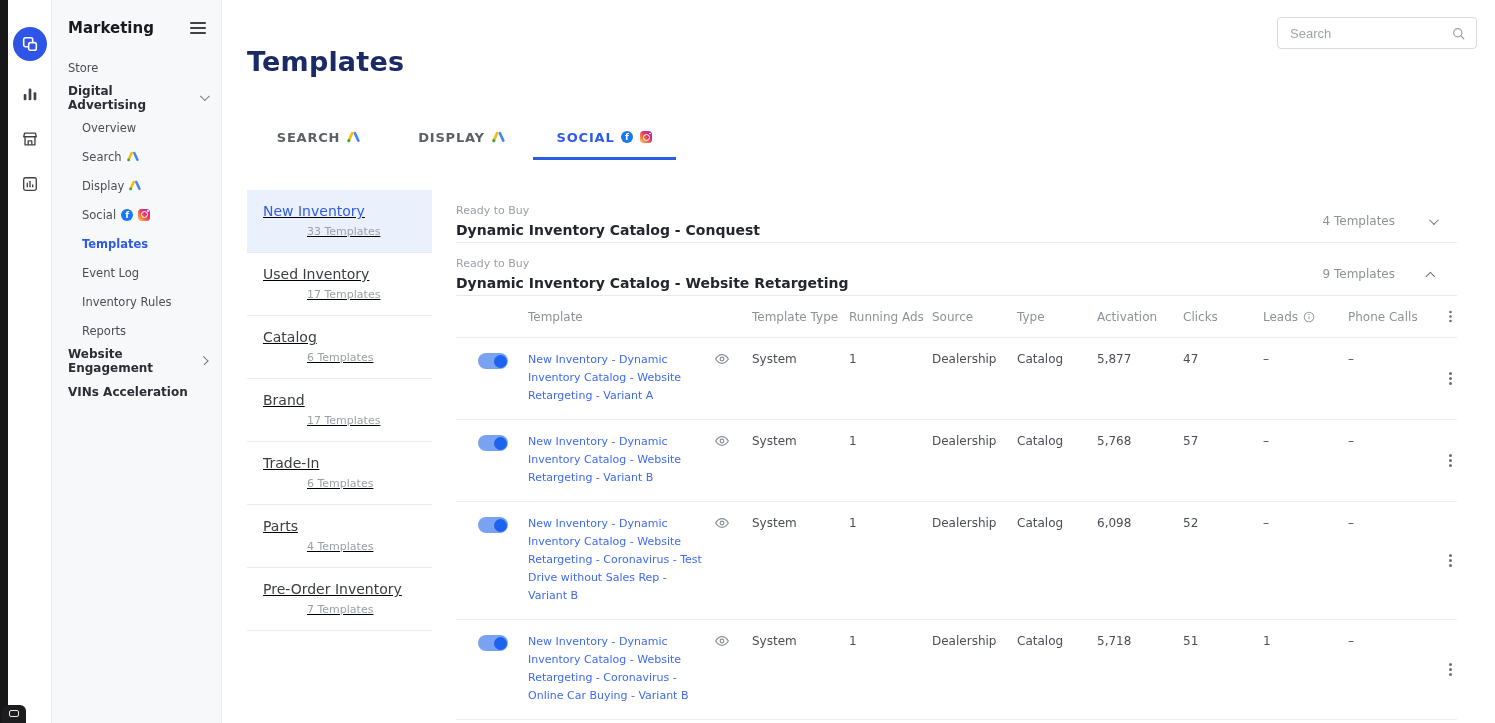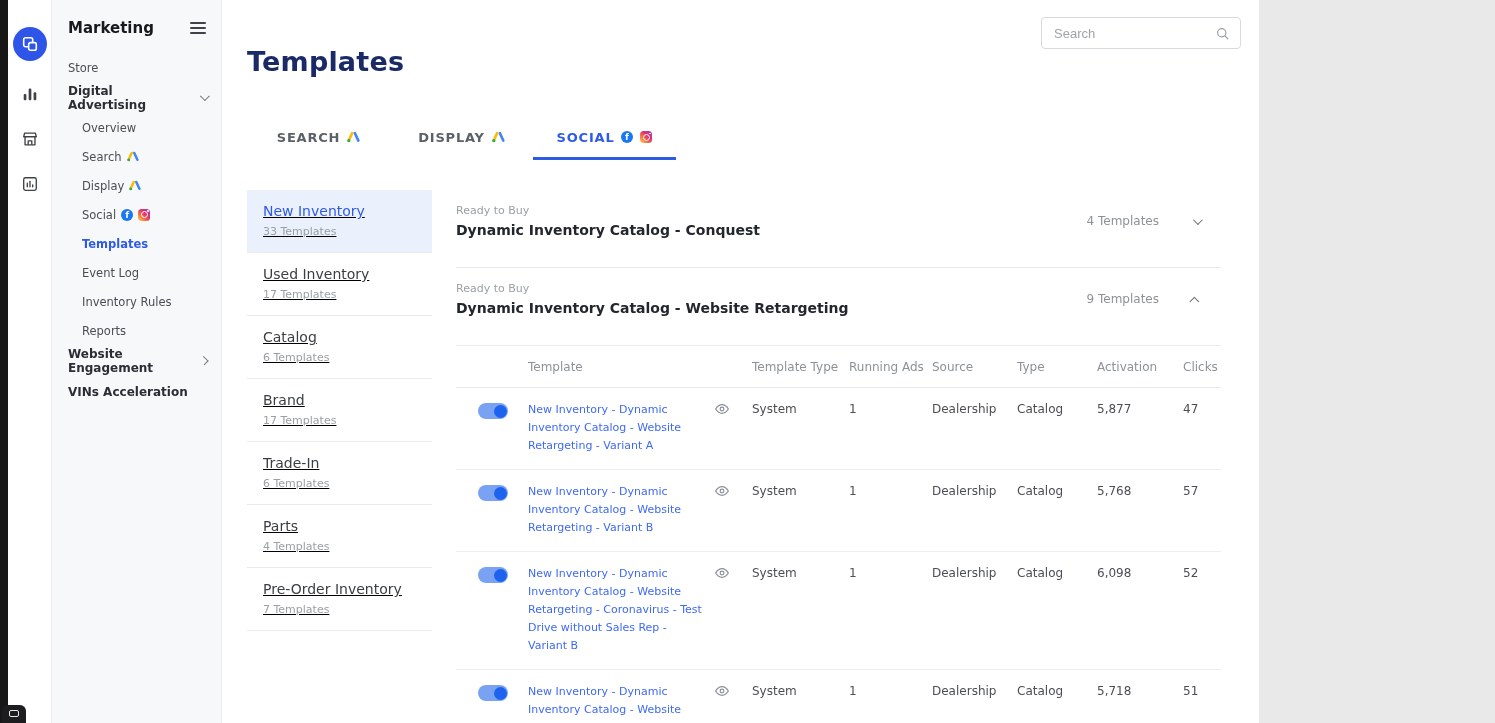--- a/index.html
+++ b/index.html
@@ -1,18 +1,18 @@
 <!DOCTYPE html>
 <html><head>
 <meta charset="utf-8">
 <style>
   * { margin:0; padding:0; box-sizing:border-box; }
   html,body { background:#e9e9e9; }
   body { font-family:"DejaVu Sans","Liberation Sans",sans-serif; }
-  .app { position:relative; width:1259px; height:723px; background:#fff; overflow:hidden; }
+  .app { position:relative; width:1495px; height:723px; background:#fff; overflow:hidden; }
 
   
   .edge { position:absolute; left:0; top:0; width:8px; height:100%; background:#171717; z-index:5; }
   .corner-widget { position:absolute; left:2px; bottom:-8px; width:24px; height:26px; background:#1d1d1f; border-radius:6px; z-index:6; display:flex; align-items:flex-start; justify-content:center; padding-top:5px; }
   .corner-widget span { width:10px; height:7px; border:1.5px solid #e8e8e8; border-radius:2px; display:block; }
   .rail { position:absolute; left:8px; top:0; width:44px; height:100%; background:#fff; border-right:1px solid #ededf0; z-index:4; display:flex; flex-direction:column; align-items:center; padding-top:27px; gap:21px; }
   .logo { width:34px; height:34px; border-radius:50%; background:#2f55e8; display:flex; align-items:center; justify-content:center; cursor:pointer; }
   .rail-btn { width:24px; height:24px; display:flex; align-items:center; justify-content:center; cursor:pointer; }
 
   
@@ -47,26 +47,26 @@
   .search-box input::placeholder { color:#a0a4aa; }
 
   .tabs { display:flex; margin:40px 0 0 25px; }
   .tab { width:143px; height:43px; display:flex; align-items:center; justify-content:center; gap:7px; font-size:13px; font-weight:600; letter-spacing:0.8px; color:#5c6167; border-bottom:3px solid transparent; cursor:pointer; }
   .tab.active { color:#2e5be6; border-bottom-color:#2e5be6; }
 
   .content { display:flex; align-items:flex-start; margin:30px 38px 0 25px; }
   .cats { width:185px; flex:none;text-decoration:underline; }
   .cat { padding:13px 14px 14px 16px; border-bottom:1px solid #e8eaee; cursor:pointer; }
   .cat-name { font-size:14px; color:#3a3d42; }
-  .cat-count { font-size:11px; color:#9aa0a6; margin-top:6px; }
+  .cat-count { font-size:11px; color:#9aa0a6; margin-top:6px;margin-left:44px; }
   .cat.active { background:#eaf1fd; }
   .cat.active .cat-name { color:#2e5be6; }
 
   .sections { flex:1; margin-left:24px; min-width:0; }
-  .section-head { display:flex; align-items:center; justify-content:space-between; padding:14px 0 29px; border-bottom:1px solid #e8eaee; }
+  .section-head { display:flex; align-items:center; justify-content:space-between; padding:14px 0 4px; border-bottom:1px solid #e8eaee; }
   .eyebrow { font-size:11px; color:#9ba0a6; margin-bottom:5px; }
   .sec-title { font-size:14px; font-weight:600; color:#23262c; }
   .sec-right { display:flex; align-items:center; gap:26px; padding-right:14px; }
   .sec-count { font-size:12px; color:#8d9298; }
   .chev-btn { width:22px; height:22px; display:flex; align-items:center; justify-content:center; cursor:pointer; }
 
   .grid { display:grid; grid-template-columns:72px 224px 97px 83px 85px 80px 86px 80px 85px 95px 1fr; }
   .thead { align-items:center; height:42px; border-bottom:1px solid #e8eaee; font-size:12px; color:#8d9298; }
   .th-leads { display:flex; align-items:center; gap:5px; }
   .trow { padding:13px 0 14px; border-bottom:1px solid #eceef2; font-size:12px; color:#4b4e54; align-items:start; }

